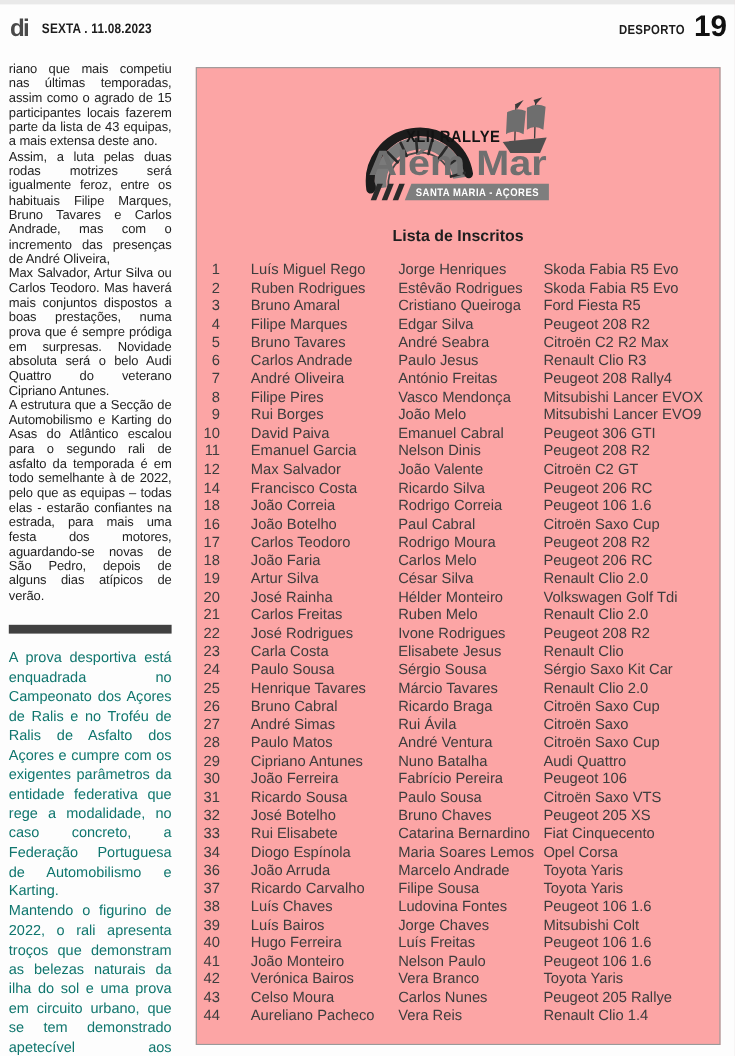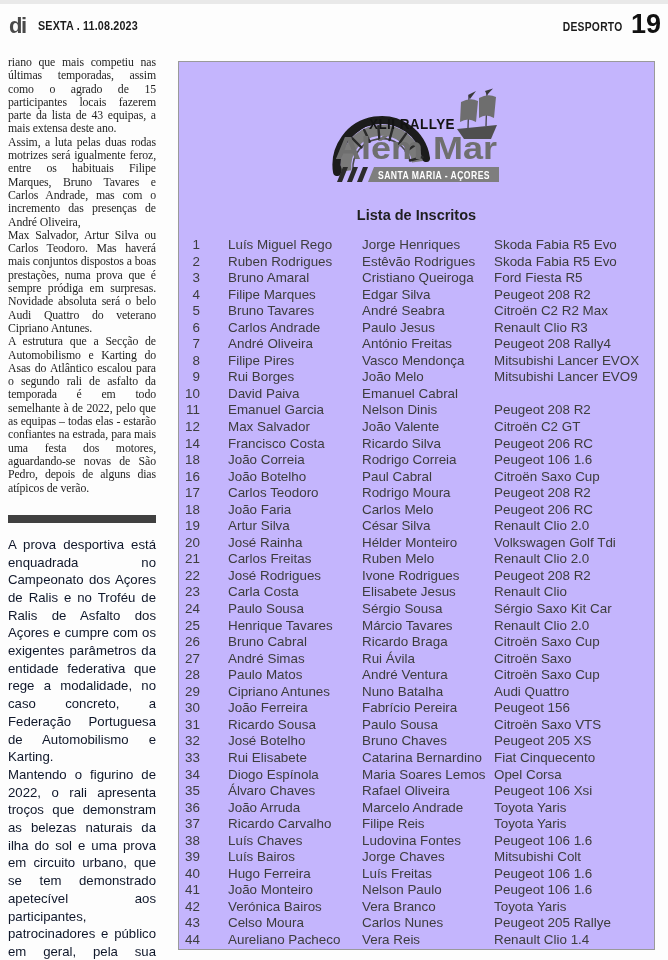--- a/index.html
+++ b/index.html
@@ -11,33 +11,33 @@
   .brand{position:absolute;left:9px;top:9px;font-size:22px;font-weight:800;
          color:#4a4a4a;letter-spacing:-1.5px;}
   .date{position:absolute;left:38px;top:15px;font-size:12.5px;font-weight:700;color:#1c1c1c;
         transform:scaleX(.86);transform-origin:left center;letter-spacing:.2px;white-space:nowrap;}
   .pageno{position:absolute;right:7px;top:5px;font-size:27px;font-weight:800;color:#111;}
   .section{position:absolute;right:45px;top:16px;font-size:12px;font-weight:700;color:#1c1c1c;
         transform:scaleX(.86);transform-origin:right center;letter-spacing:.3px;white-space:nowrap;}
   
   .leftcol{position:absolute;left:8px;top:52px;width:148px;}
   .serif-block p{
-    margin:0;font-family:Liberation Serif, serif;font-size:11.8px;line-height:13.3px;
+    margin:0;font-family:Liberation Sans, sans-serif;font-size:11.8px;line-height:13.3px;
     text-align:justify;color:#1e1e1e;letter-spacing:-.1px;hyphens:auto;-webkit-hyphens:auto;
   }
   .sans-block p{
-    margin:0;font-size:13.2px;line-height:17.7px;text-align:justify;color:#0f172a;
+    margin:0;font-size:13.2px;line-height:17.7px;text-align:justify;color:#0f766e;
     hyphens:auto;-webkit-hyphens:auto;
   }
   .divider{height:8px;background:#404040;}
   .divider.d1{margin:20px 0 13px 0;}
   
   .listbox{
     position:absolute;left:178px;top:57px;width:477px;height:889px;
-    border:1px solid #9a9a9a;background:#c4b5fd;box-sizing:border-box;
+    border:1px solid #9a9a9a;background:#fca5a5;box-sizing:border-box;
   }
   .rally-logo{display:block;margin:26px auto 0 auto;}
   .list-title{margin-top:21px;text-align:center;font-size:14.5px;font-weight:700;color:#1f1f1f;}
   .entries{margin-top:14px;}
   .row{display:grid;grid-template-columns:21px 162px 132px 1fr;
        height:16.55px;line-height:16.55px;font-size:13.4px;color:#3d3d3d;white-space:nowrap;}
   .cell{overflow:hidden;}
   .cell-num{text-align:right;}
   .cell-driver{padding-left:28px;}
 </style>
@@ -163,20 +163,21 @@
         <div class="row">
           <div class="cell cell-num">9</div>
           <div class="cell cell-driver">Rui Borges</div>
           <div class="cell cell-codriver">João Melo</div>
           <div class="cell cell-car">Mitsubishi Lancer EVO9</div>
         </div>
         <div class="row">
           <div class="cell cell-num">10</div>
           <div class="cell cell-driver">David Paiva</div>
           <div class="cell cell-codriver">Emanuel Cabral</div>
+          <div class="cell cell-car">Peugeot 306 GTI</div>
         </div>
         <div class="row">
           <div class="cell cell-num">11</div>
           <div class="cell cell-driver">Emanuel Garcia</div>
           <div class="cell cell-codriver">Nelson Dinis</div>
           <div class="cell cell-car">Peugeot 208 R2</div>
         </div>
         <div class="row">
           <div class="cell cell-num">12</div>
           <div class="cell cell-driver">Max Salvador</div>
@@ -276,21 +277,21 @@
         <div class="row">
           <div class="cell cell-num">29</div>
           <div class="cell cell-driver">Cipriano Antunes</div>
           <div class="cell cell-codriver">Nuno Batalha</div>
           <div class="cell cell-car">Audi Quattro</div>
         </div>
         <div class="row">
           <div class="cell cell-num">30</div>
           <div class="cell cell-driver">João Ferreira</div>
           <div class="cell cell-codriver">Fabrício Pereira</div>
-          <div class="cell cell-car">Peugeot 156</div>
+          <div class="cell cell-car">Peugeot 106</div>
         </div>
         <div class="row">
           <div class="cell cell-num">31</div>
           <div class="cell cell-driver">Ricardo Sousa</div>
           <div class="cell cell-codriver">Paulo Sousa</div>
           <div class="cell cell-car">Citroën Saxo VTS</div>
         </div>
         <div class="row">
           <div class="cell cell-num">32</div>
           <div class="cell cell-driver">José Botelho</div>
@@ -303,35 +304,29 @@
           <div class="cell cell-codriver">Catarina Bernardino</div>
           <div class="cell cell-car">Fiat Cinquecento</div>
         </div>
         <div class="row">
           <div class="cell cell-num">34</div>
           <div class="cell cell-driver">Diogo Espínola</div>
           <div class="cell cell-codriver">Maria Soares Lemos</div>
           <div class="cell cell-car">Opel Corsa</div>
         </div>
         <div class="row">
-          <div class="cell cell-num">35</div>
-          <div class="cell cell-driver">Álvaro Chaves</div>
-          <div class="cell cell-codriver">Rafael Oliveira</div>
-          <div class="cell cell-car">Peugeot 106 Xsi</div>
-        </div>
-        <div class="row">
           <div class="cell cell-num">36</div>
           <div class="cell cell-driver">João Arruda</div>
           <div class="cell cell-codriver">Marcelo Andrade</div>
           <div class="cell cell-car">Toyota Yaris</div>
         </div>
         <div class="row">
           <div class="cell cell-num">37</div>
           <div class="cell cell-driver">Ricardo Carvalho</div>
-          <div class="cell cell-codriver">Filipe Reis</div>
+          <div class="cell cell-codriver">Filipe Sousa</div>
           <div class="cell cell-car">Toyota Yaris</div>
         </div>
         <div class="row">
           <div class="cell cell-num">38</div>
           <div class="cell cell-driver">Luís Chaves</div>
           <div class="cell cell-codriver">Ludovina Fontes</div>
           <div class="cell cell-car">Peugeot 106 1.6</div>
         </div>
         <div class="row">
           <div class="cell cell-num">39</div>

